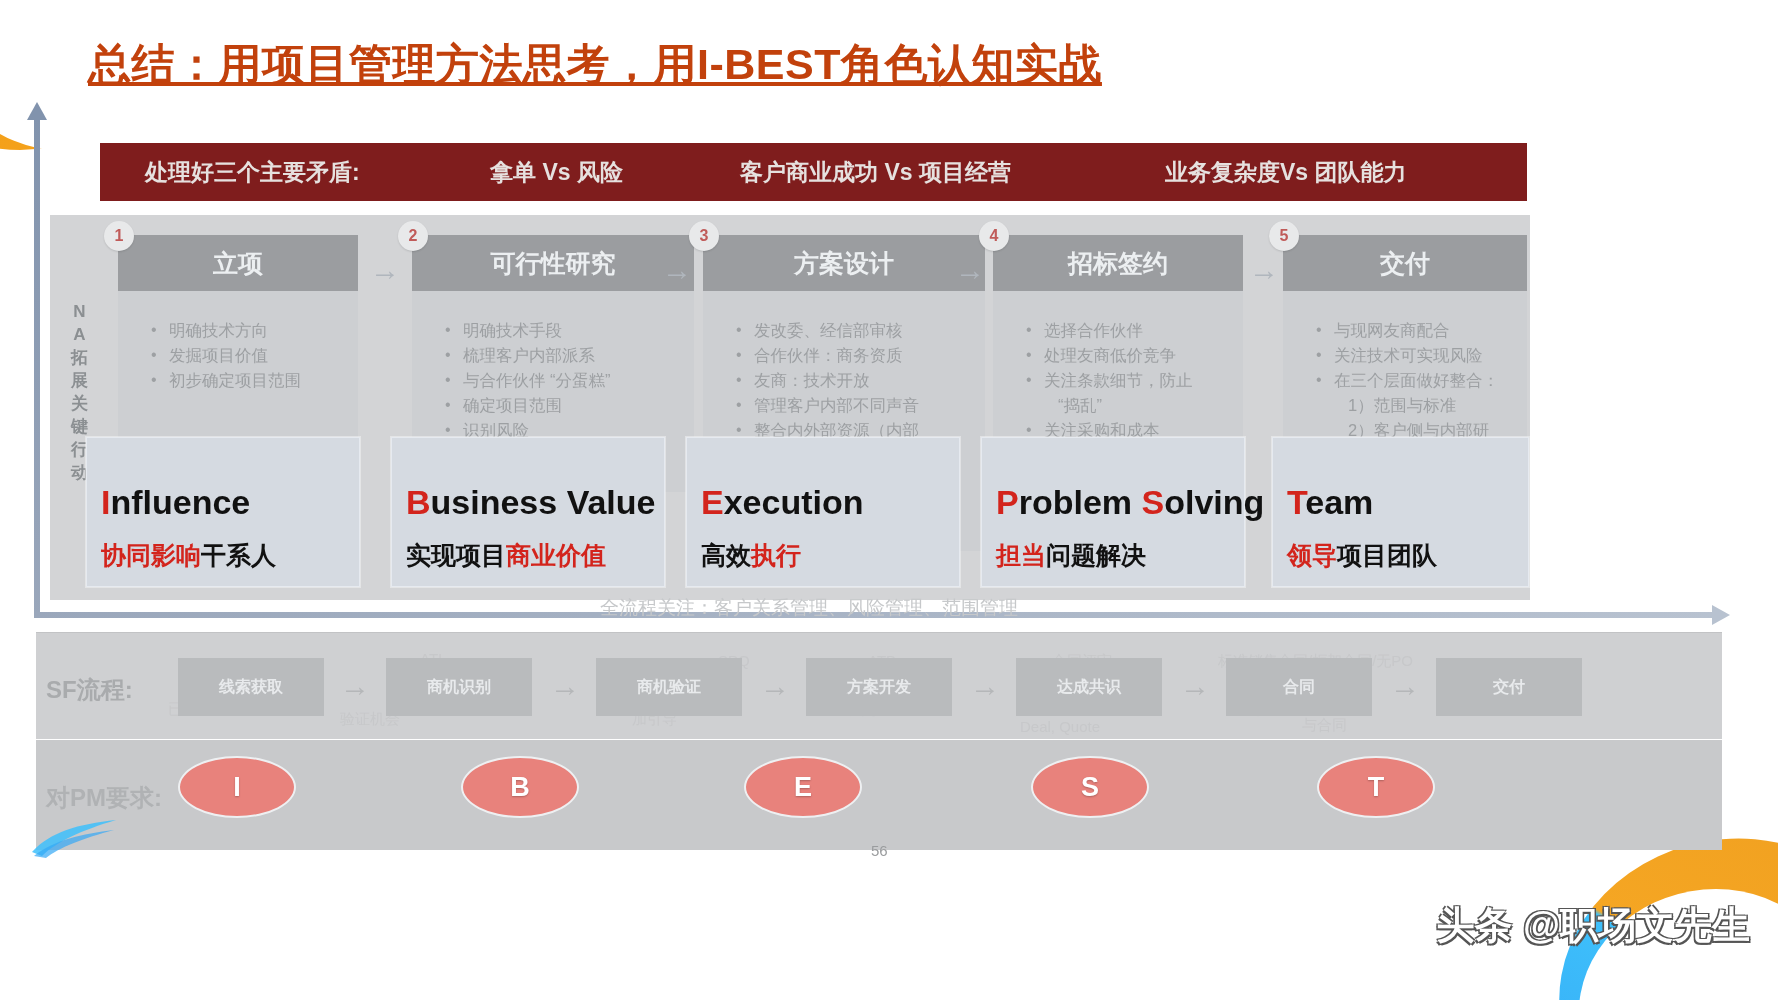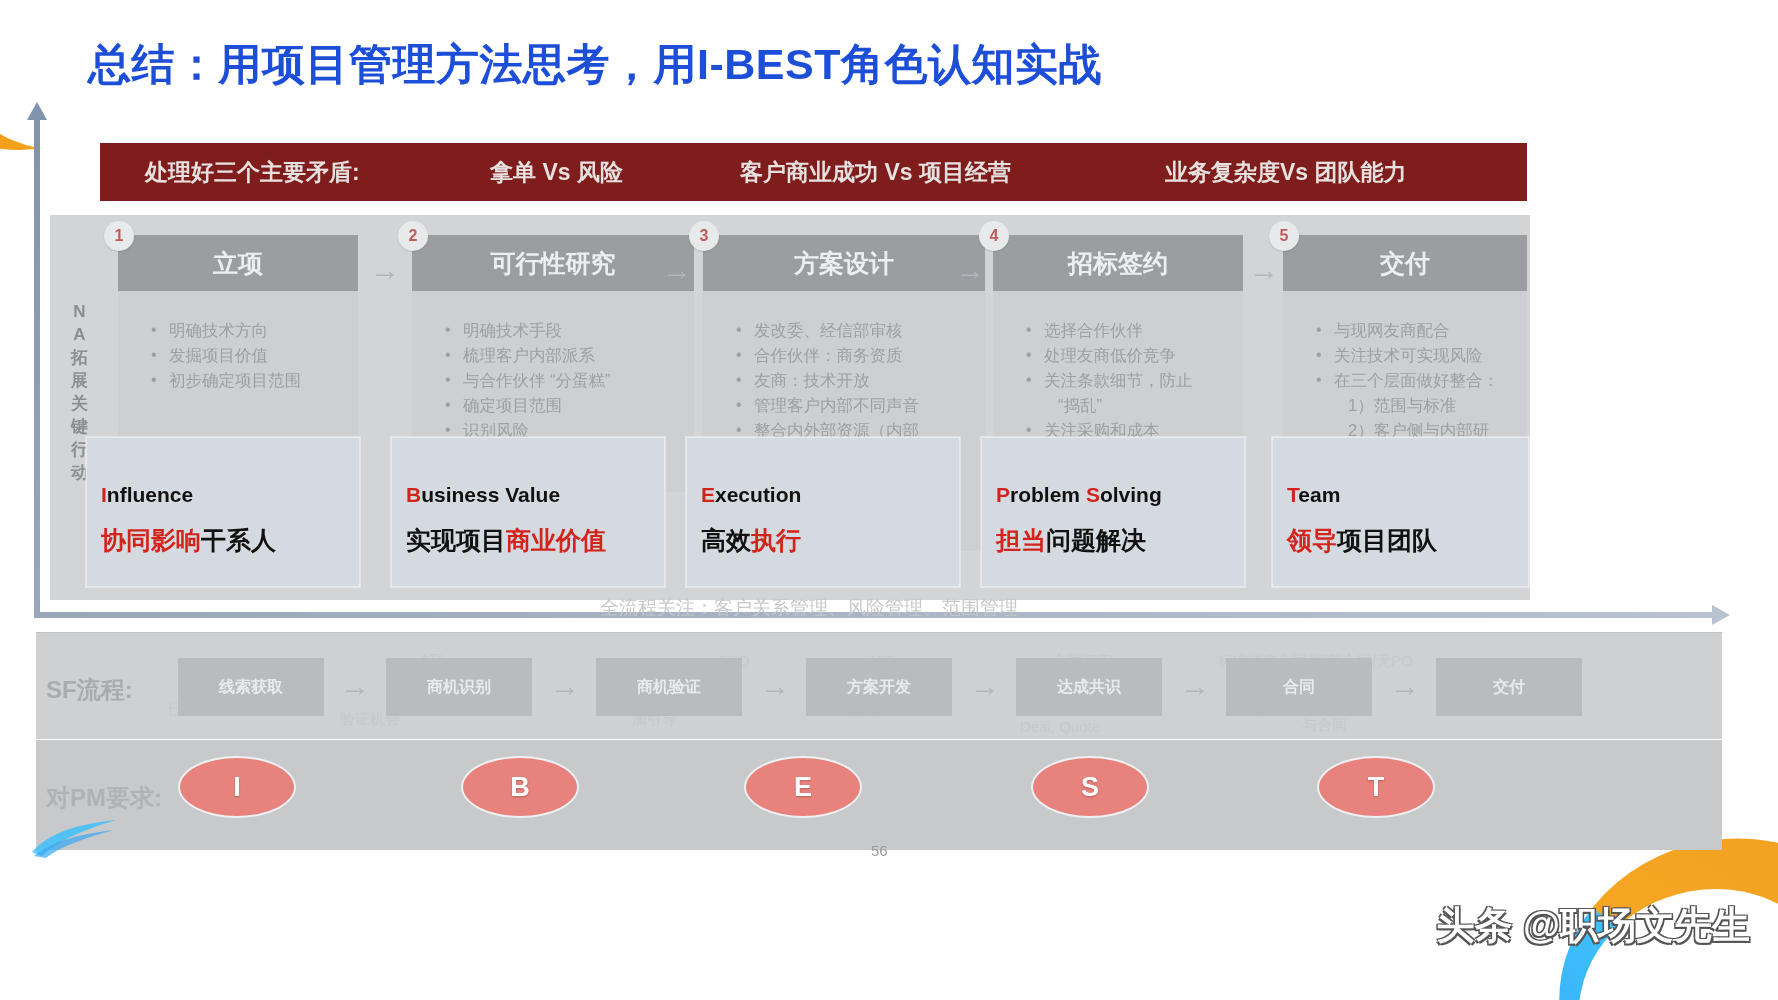--- a/index.html
+++ b/index.html
@@ -19,21 +19,21 @@
     border-radius:50%;background:#ffffff;}
   .corner-br{position:absolute;right:-120px;bottom:-140px;width:340px;height:300px;
     border-radius:50% 50% 0 0;
     background:linear-gradient(45deg,#35a8f5 0%,#3ec0fb 50%,#f5a623 51%,#f0a020 100%);
     transform:rotate(-15deg);}
   .corner-br-mask{position:absolute;right:-60px;bottom:-120px;width:260px;height:230px;
     border-radius:50% 50% 0 0;background:#ffffff;transform:rotate(-15deg);}
 
   
   .title{position:absolute;left:88px;top:36px;font-size:43px;font-weight:bold;
-    color:#1d4ed8;letter-spacing:.5px;white-space:nowrap;}
+    color:#c2410c;letter-spacing:.5px;white-space:nowrap;text-decoration:underline;}
 
   
   .axis-v{position:absolute;left:34px;top:118px;width:6px;height:500px;
     background:linear-gradient(#8193ad,#9aa7bb);}
   .axis-v:before{content:"";position:absolute;left:-7px;top:-16px;
     border-left:10px solid transparent;border-right:10px solid transparent;
     border-bottom:18px solid #8193ad;}
   .axis-h{position:absolute;left:34px;top:612px;height:6px;width:1680px;
     background:linear-gradient(90deg,#9aa7bb,#b8c2d0);}
   .axis-h:after{content:"";position:absolute;right:-16px;top:-7px;
@@ -78,21 +78,21 @@
   .stg-arrow{position:absolute;top:258px;width:44px;height:24px;color:#b0b6bd;
     font-size:30px;line-height:24px;text-align:center;}
 
   
   .full-note{position:absolute;left:600px;top:595px;color:#c6c8ca;font-size:19px;
     white-space:nowrap;}
 
   
   .ibest{position:absolute;background:#d5dae1;border:1px solid #e6eaf0;
     box-shadow:0 0 0 1px rgba(255,255,255,.4);}
-  .ibest .en{font-size:21px;font-weight:bold;color:#111;white-space:nowrap;}
+  .ibest .en{font-size:34px;font-weight:bold;color:#111;white-space:nowrap;}
   .ibest .en .hl{color:#d3241c;}
   .ibest .cn{font-size:25px;font-weight:bold;color:#111;margin-top:17px;white-space:nowrap;}
   .ibest .cn .hl{color:#d3241c;}
   .ibest .pad{padding:45px 14px 0 14px;}
 
   
   .sf-band{position:absolute;left:36px;top:632px;width:1686px;height:106px;
     background:#cfd0d2;border-top:1px solid #c2c3c5;}
   .sf-label{position:absolute;left:46px;top:674px;color:#a9abad;font-size:24px;font-weight:bold;}
   .sf-box{position:absolute;top:658px;height:58px;background:#b9bbbd;color:#e8eaec;

